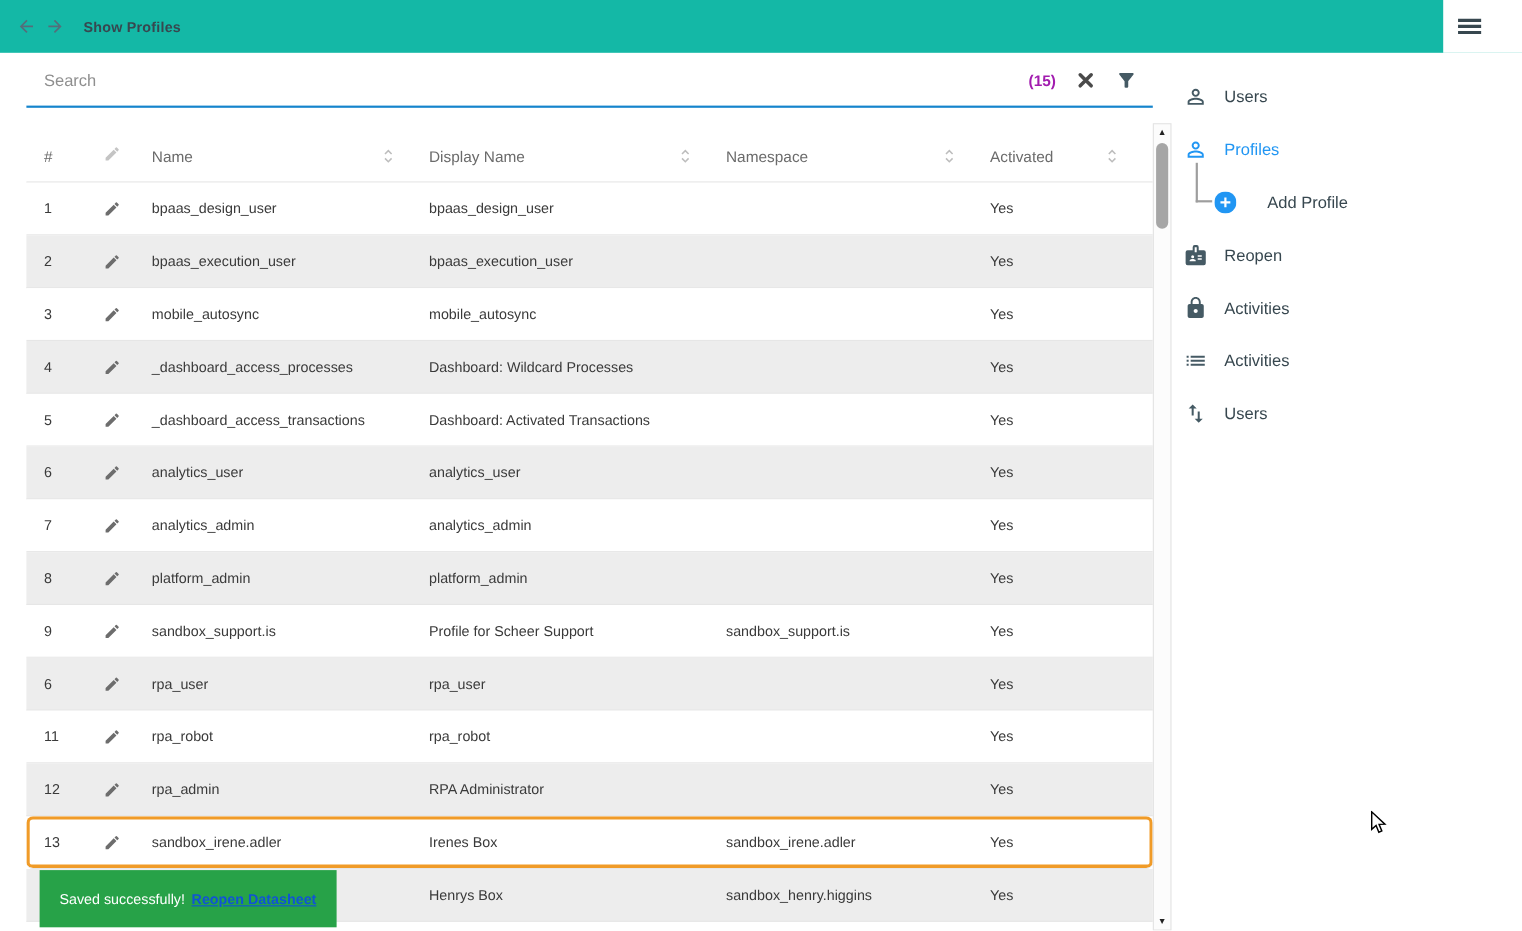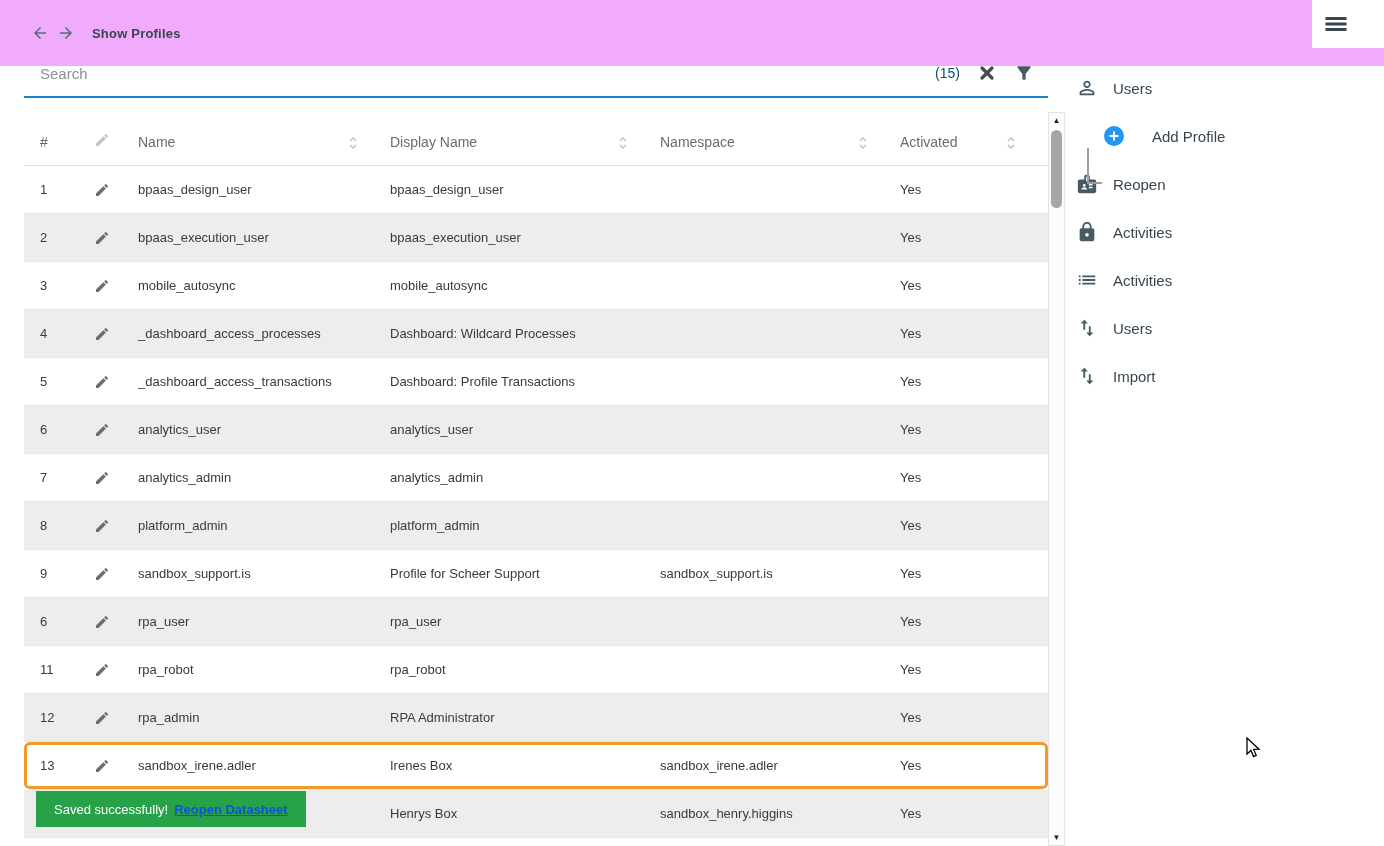--- a/index.html
+++ b/index.html
@@ -7,63 +7,63 @@
   body {
     position: relative;
     font-family: "Liberation Sans", sans-serif;
     background: #ffffff;
     overflow: hidden;
     color: #3a3a3a;
   }
 
   
   .topbar {
-    position: absolute; left:0; top:0; width:1384px; height:66px;
-    background:#f0abfc; display:flex; align-items:center; padding-left:30px;
+    position: absolute; left:0; top:0; width:1384px; height:48px;
+    background:#14b8a6; display:flex; align-items:center; padding-left:14px;
   }
   .nav-arrow { width:20px; height:20px; margin-right:6px; display:inline-flex; align-items:center; justify-content:center; cursor:pointer; }
   .nav-arrow svg { fill:#546e7a; }
   .topbar-title { margin-left:10px; font-size:13px; font-weight:bold; color:#37474f; letter-spacing:.2px; }
   .menu-white { position:absolute; right:0; top:0; width:72px; height:48px; background:#ffffff; display:flex; }
   .menu-btn { width:48px; height:48px; display:flex; align-items:center; justify-content:center; cursor:pointer; }
   .menu-btn svg { fill:#37474f; }
 
   
   .main { position:absolute; left:24px; top:48px; width:1024px; }
 
   .search-row {
     display:flex; align-items:center; height:48px; margin-top:2px;
     border-bottom:2px solid #1584cc; padding:0 14px 0 16px; gap:18px;
   }
   .search-input { flex:1; border:none; outline:none; background:transparent; font-size:15px; color:#333; font-family:"Liberation Sans",sans-serif; }
   .search-input::placeholder { color:#8f8f8f; }
-  .result-count { color:#0c4a6e; font-size:14px; white-space:nowrap; }
+  .result-count { color:#a21caf; font-size:14px; white-space:nowrap;font-weight:bold; }
   .icon-btn { display:inline-flex; align-items:center; justify-content:center; cursor:pointer; }
 
   
   .grid-cols { display:grid; grid-template-columns:70px 44px 252px 270px 240px 1fr; align-items:center; }
   .thead {
     margin-top:20px; height:48px; border-bottom:1px solid #e0e0e0;
     color:#6b6b6b; font-size:14px;
   }
-  .thead .hc { display:flex; align-items:flex-end; justify-content:space-between; padding-right:32px; }
+  .thead .hc { display:flex; align-items:center; justify-content:space-between; padding-right:32px; }
   .thead .h-num { padding-left:16px; }
   .thead .h-pencil svg { fill:#c4c4c4; }
   .sort-icon { flex:0 0 auto; }
 
   .trow { height:48px; border-bottom:1px solid #e6e6e6; font-size:13px; color:#3a3a3a; background:#ffffff; }
   .trow.alt { background:#ededed; }
   .trow .c-num { padding-left:16px; }
   .trow .c-pencil { display:flex; align-items:center; cursor:pointer; }
   .trow .c-pencil svg { fill:#6d6d6d; }
   .trow.highlighted { box-shadow: inset 0 0 0 3px #f09b28; border-radius:6px; position:relative; z-index:2; }
 
   
   .toast {
-    position:absolute; left:36px; top:791px; height:36px; z-index:5;
+    position:absolute; left:36px; top:791px; height:52px; z-index:5;
     background:#27a248; color:#ffffff; display:flex; align-items:center;
     padding:0 18px; font-size:13px; gap:6px; white-space:nowrap;
   }
   .toast-link { color:#1053d6; text-decoration:underline; cursor:pointer; font-weight:bold;text-align:center; }
 
   
   .scrollbar {
     position:absolute; left:1048px; top:112px; width:17px; height:734px;
     background:#fcfcfc; border:1px solid #e3e3e3; z-index:4;
   }
@@ -216,21 +216,21 @@
     <div class="cell c-activated">Yes</div>
   </div>
       <div class="trow grid-cols">
     <div class="cell c-num">5</div>
     <div class="cell c-pencil">
       <svg width="16" height="16" viewBox="0 0 24 24">
             <path d="M3 17.25V21h3.75L17.81 9.94l-3.75-3.75L3 17.25zM20.71 7.04a1 1 0 0 0 0-1.41l-2.34-2.34a1 1 0 0 0-1.41 0l-1.83 1.83 3.75 3.75 1.83-1.83z"></path>
           </svg>
     </div>
     <div class="cell c-name">_dashboard_access_transactions</div>
-    <div class="cell c-display">Dashboard: Profile Transactions</div>
+    <div class="cell c-display">Dashboard: Activated Transactions</div>
     <div class="cell c-namespace"></div>
     <div class="cell c-activated">Yes</div>
   </div>
       <div class="trow grid-cols alt">
     <div class="cell c-num">6</div>
     <div class="cell c-pencil">
       <svg width="16" height="16" viewBox="0 0 24 24">
             <path d="M3 17.25V21h3.75L17.81 9.94l-3.75-3.75L3 17.25zM20.71 7.04a1 1 0 0 0 0-1.41l-2.34-2.34a1 1 0 0 0-1.41 0l-1.83 1.83 3.75 3.75 1.83-1.83z"></path>
           </svg>
     </div>
@@ -352,20 +352,28 @@
 <nav class="sidebar">
   <div class="side-item">
     <span class="s-icon">
       <svg width="22" height="22" viewBox="0 0 24 24">
           <path d="M12 5.9a2.1 2.1 0 1 1 0 4.2 2.1 2.1 0 0 1 0-4.2m0 9c2.97 0 6.1 1.46 6.1 2.1v1.1H5.9V17c0-.64 3.13-2.1 6.1-2.1M12 4C9.79 4 8 5.79 8 8s1.79 4 4 4 4-1.79 4-4-1.79-4-4-4zm0 9c-2.67 0-8 1.34-8 4v3h16v-3c0-2.66-5.33-4-8-4z"></path>
         </svg>
     </span>
     <span class="s-label">Users</span>
   </div>
 
+  <div class="side-item active">
+    <span class="s-icon">
+      <svg width="22" height="22" viewBox="0 0 24 24">
+          <path d="M12 5.9a2.1 2.1 0 1 1 0 4.2 2.1 2.1 0 0 1 0-4.2m0 9c2.97 0 6.1 1.46 6.1 2.1v1.1H5.9V17c0-.64 3.13-2.1 6.1-2.1M12 4C9.79 4 8 5.79 8 8s1.79 4 4 4 4-1.79 4-4-1.79-4-4-4zm0 9c-2.67 0-8 1.34-8 4v3h16v-3c0-2.66-5.33-4-8-4z"></path>
+        </svg>
+    </span>
+    <span class="s-label">Profiles</span>
+  </div>
 
   <div class="tree-connector"></div>
 
   <div class="side-item child">
     <span class="s-icon" style="width:20px;height:20px;">
       <svg width="20" height="20" viewBox="0 0 20 20">
           <circle cx="10" cy="10" r="10" fill="#2196f3"></circle>
           <path d="M10 5.5v9M5.5 10h9" stroke="#fff" stroke-width="2" fill="none"></path>
         </svg>
     </span>
@@ -401,25 +409,17 @@
 
   <div class="side-item">
     <span class="s-icon">
       <svg width="22" height="22" viewBox="0 0 24 24">
           <path d="M9 3L5 6.99h3V14h2V6.99h3L9 3zm7 14.01V10h-2v7.01h-3L15 21l4-3.99h-3z"></path>
         </svg>
     </span>
     <span class="s-label">Users</span>
   </div>
 
-  <div class="side-item">
-    <span class="s-icon">
-      <svg width="22" height="22" viewBox="0 0 24 24">
-          <path d="M9 3L5 6.99h3V14h2V6.99h3L9 3zm7 14.01V10h-2v7.01h-3L15 21l4-3.99h-3z"></path>
-        </svg>
-    </span>
-    <span class="s-label">Import</span>
-  </div>
 </nav>
 
 <svg class="cursor" width="18" height="24" viewBox="0 0 18 24">
   <path d="M1 1 L1 17 L5 13.4 L7.5 19.6 L10.2 18.4 L7.7 12.4 L13 12.2 Z" fill="#ffffff" stroke="#000000" stroke-width="1.3"></path>
 </svg>
 
 </body></html>

